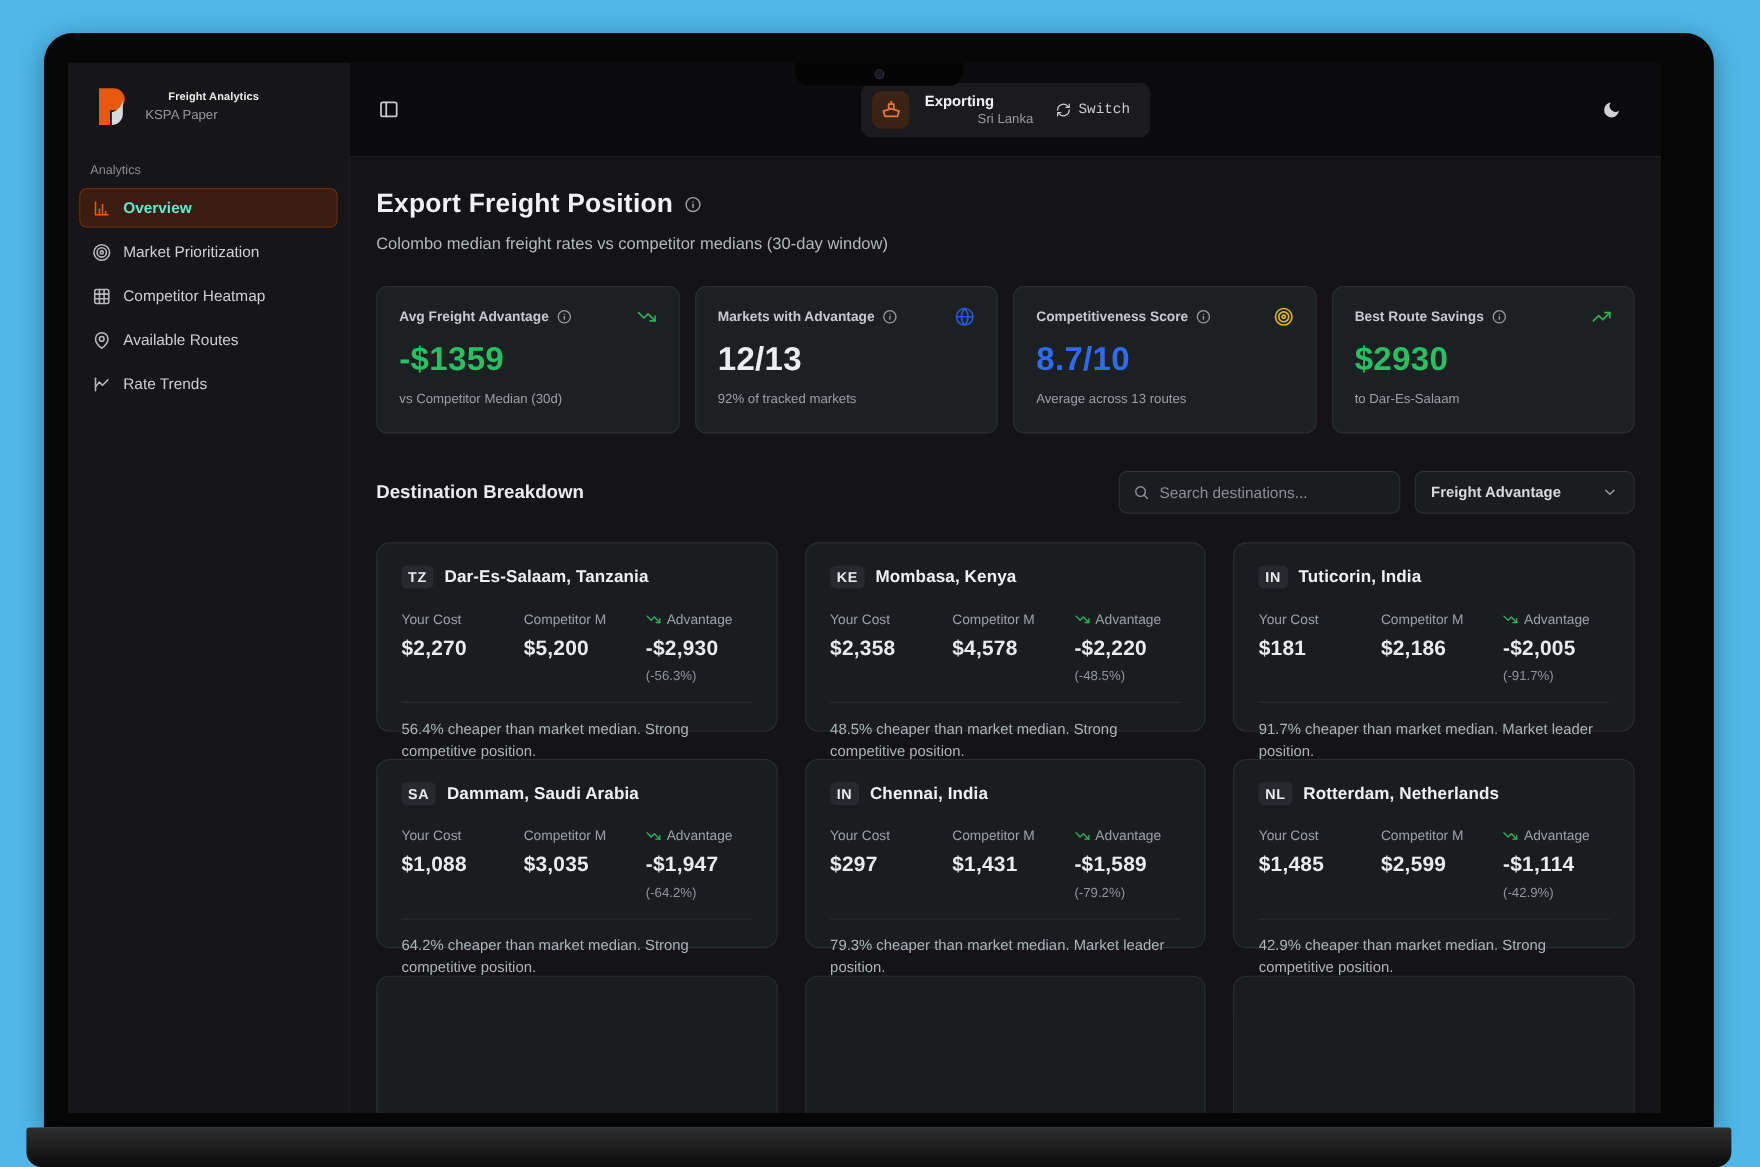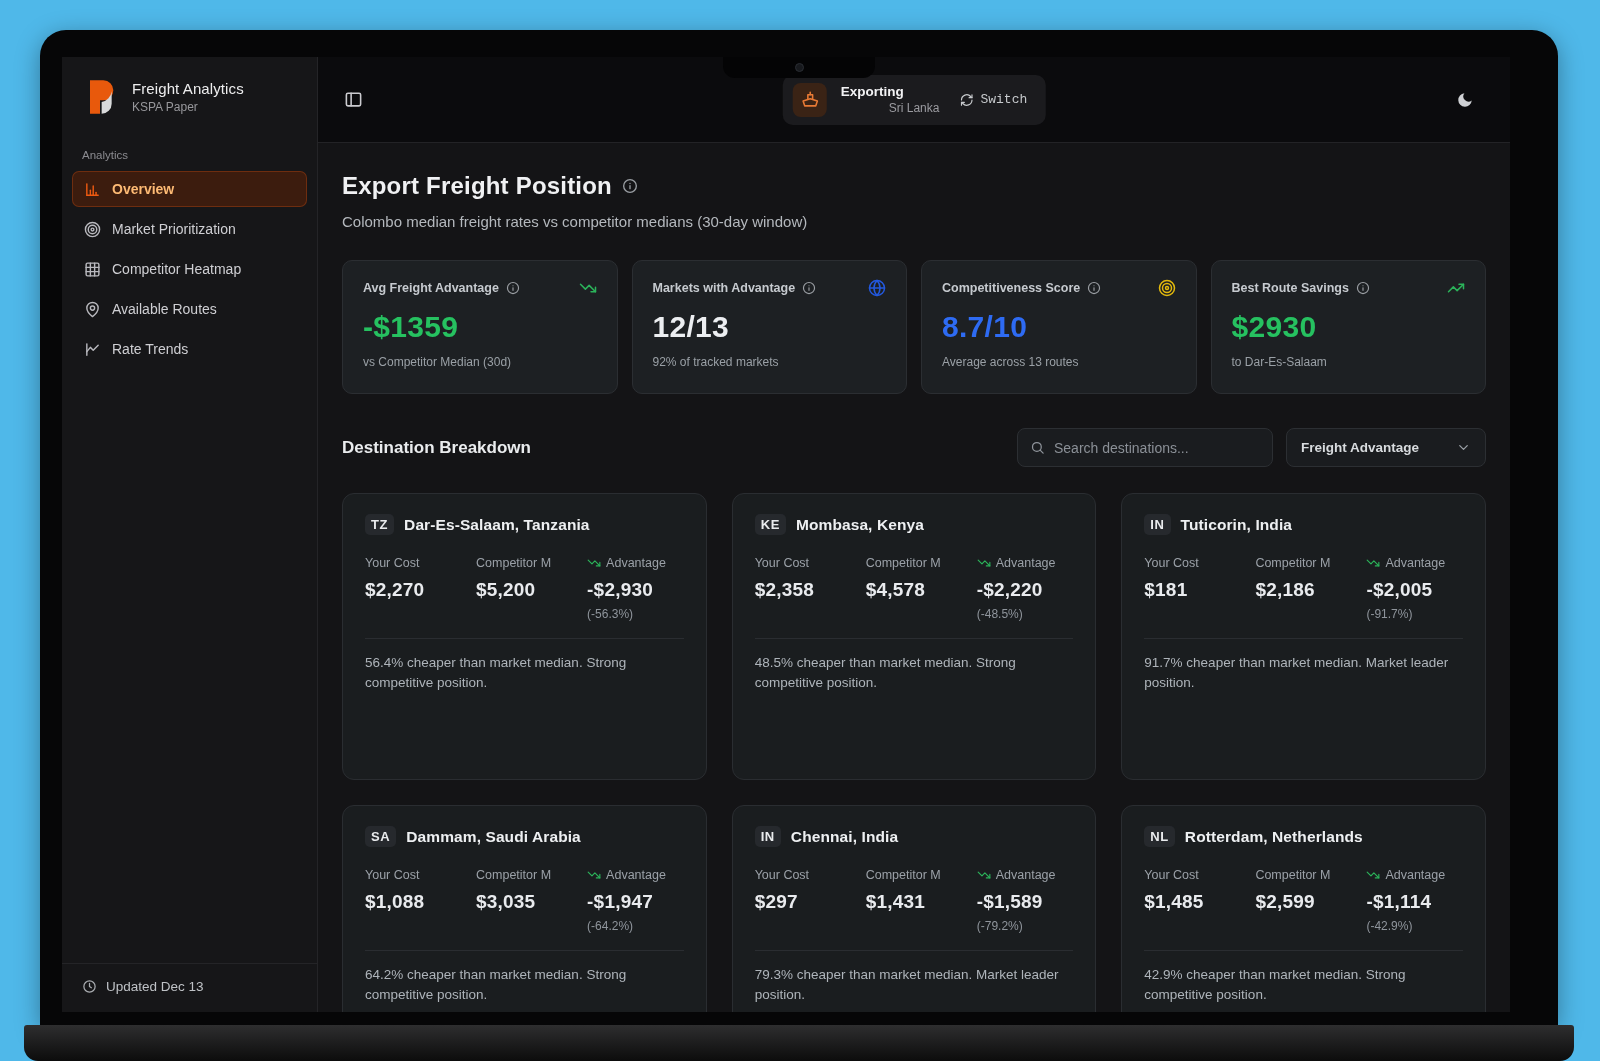--- a/index.html
+++ b/index.html
@@ -23,28 +23,28 @@
 
   
   svg.ic { display:block; stroke:currentColor; fill:none; stroke-width:2;
     stroke-linecap:round; stroke-linejoin:round; }
 
   
   .sidebar { width:256px; height:100%; background:#161618; border-right:1px solid #242427;
     display:flex; flex-direction:column; flex:none; }
   .brand { display:flex; align-items:center; gap:12px; padding:20px 18px 26px 18px; }
   .brand-logo { width:40px; height:40px; flex:none; }
-  .brand-name { font-size:15px; font-weight:400; color:#ededee; letter-spacing:.1px; }
+  .brand-name { font-size:10px; font-weight:700; color:#ededee; letter-spacing:.1px;margin-left:21px; }
   .brand-sub { font-size:12px; color:#97979b; margin-top:3px; }
   .nav-section { font-size:11.5px; color:#8b8b90; padding:6px 20px 10px; }
   .nav { padding:0 10px; display:flex; flex-direction:column; gap:4px; }
   .nav-item { display:flex; align-items:center; gap:11px; height:36px; padding:0 11px;
     border-radius:7px; color:#cfcfd3; font-size:14px; cursor:pointer; border:1px solid transparent; }
   .nav-item .nicon { width:17px; height:17px; color:#b9b9be; flex:none; }
-  .nav-item.active { background:#3c1c0e; border-color:rgba(239,90,17,.28); color:#fdba74; font-weight:700; }
+  .nav-item.active { background:#3c1c0e; border-color:rgba(239,90,17,.28); color:#5eead4; font-weight:700; }
   .nav-item.active .nicon { color:#ef5a11; }
   .sidebar-footer { margin-top:auto; border-top:1px solid #242427; padding:15px 20px 18px;
     display:flex; align-items:center; gap:9px; color:#bfc2c6; font-size:13.5px; }
   .sidebar-footer .nicon { width:15px; height:15px; color:#a9acb0; }
 
   
   .main { flex:1; display:flex; flex-direction:column; min-width:0; background:#141416; }
   .topbar { height:86px; flex:none; background:#0b0b0d; border-bottom:1px solid #232326;
     display:flex; align-items:center; padding:0 36px 0 26px; position:relative; }
   .panel-toggle { width:19px; height:19px; color:#cbcbcf; cursor:pointer; }
@@ -89,21 +89,21 @@
     font-size:14px; width:100%; font-family:inherit; }
   .search-box input::placeholder { color:#8b9097; }
   .sort-select { margin-left:13px; width:200px; height:39px; background:#1a1c1f;
     border:1px solid #2c2f33; border-radius:8px; display:flex; align-items:center;
     padding:0 14px; cursor:pointer; }
   .sort-value { font-size:13.5px; font-weight:700; color:#d8dbde; }
   .sort-select .nicon { margin-left:auto; width:15px; height:15px; color:#9aa0a6; }
 
   .dest-grid { display:grid; grid-template-columns:repeat(3,1fr); gap:25px; margin-top:26px; }
   .dest-card { background:#1a1d1f; border:1px solid #2a2d31; border-radius:12px;
-    padding:20px 22px; height:287px; }
+    padding:20px 22px; height:172px; }
   .dest-card.ghost { height:232px; }
   .dest-head { display:flex; align-items:center; gap:10px; }
   .code-badge { background:#26292d; border-radius:5px; padding:3px 6px; font-size:13px;
     font-weight:700; letter-spacing:.6px; color:#e9ebed; }
   .dest-city { font-size:15.5px; font-weight:700; color:#eef0f2; letter-spacing:.1px; }
   .dest-stats { display:grid; grid-template-columns:1.15fr 1.15fr 1fr; margin-top:21px; }
   .ds-label { font-size:12.5px; color:#9ba1a8; display:flex; align-items:center; gap:5px; }
   .ds-label .nicon { width:14px; height:14px; color:#2bb35a; }
   .ds-value { font-size:19px; font-weight:700; color:#e9ebee; margin-top:9px; letter-spacing:.2px; }
   .ds-pct { font-size:12px; color:#8f959c; margin-top:6px; }
@@ -181,29 +181,20 @@
             <div class="nav-item">
               <span class="nicon">
                 <svg class="ic" viewBox="0 0 24 24" width="100%" height="100%">
                   <path d="M4 4v16"></path>
                   <polyline points="4 15 9 9 13 13 20 6"></polyline>
                 </svg>
               </span>
               <span>Rate Trends</span>
             </div>
           </nav>
-        <div class="sidebar-footer">
-          <span class="nicon">
-              <svg class="ic" viewBox="0 0 24 24" width="100%" height="100%">
-                <circle cx="12" cy="12" r="9"></circle>
-                <polyline points="12 7 12 12 15 14"></polyline>
-              </svg>
-            </span>
-          <span>Updated Dec 13</span>
-        </div>
       </aside>
 
       <div class="main">
         <header class="topbar">
           <span class="panel-toggle">
               <svg class="ic" viewBox="0 0 24 24" width="100%" height="100%">
                 <rect x="3" y="4" width="18" height="16" rx="2"></rect>
                 <path d="M9 4v16"></path>
               </svg>
             </span>

